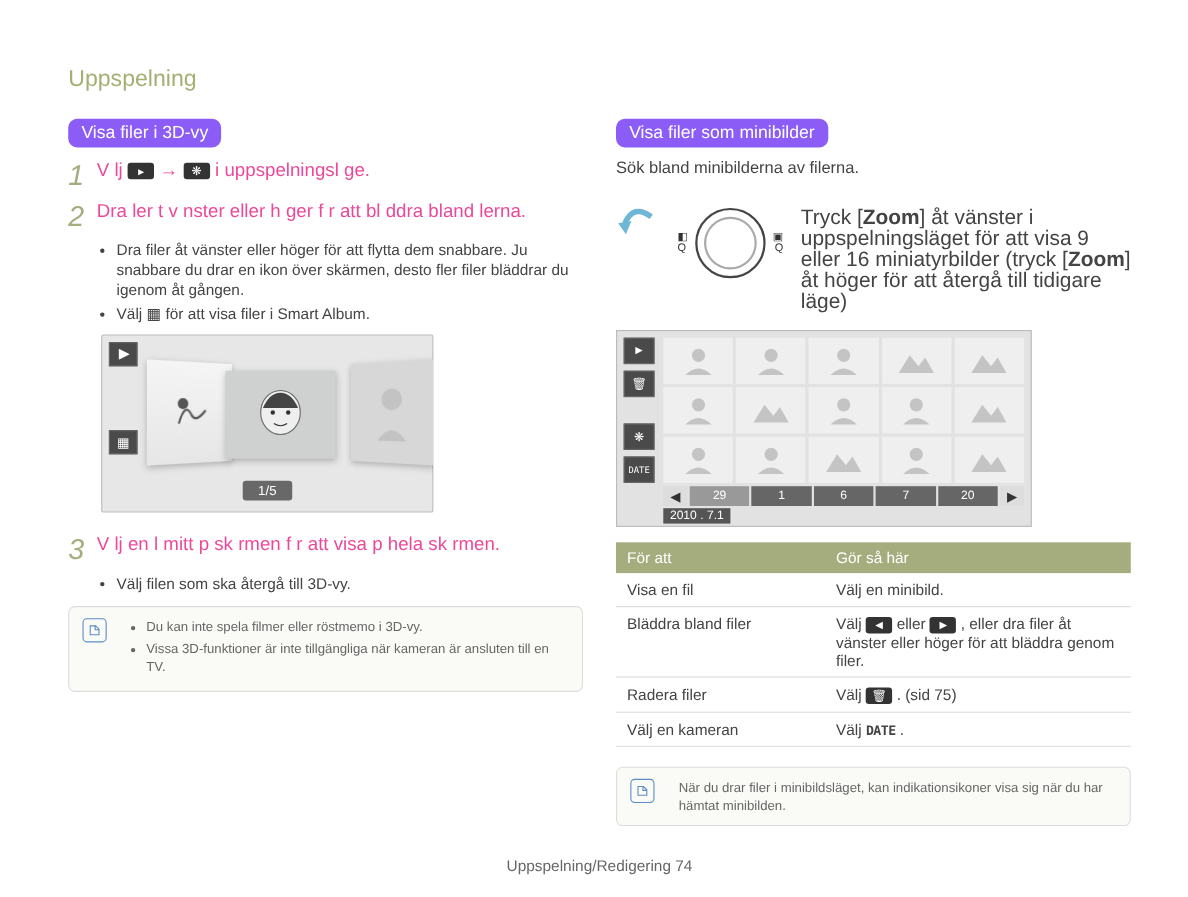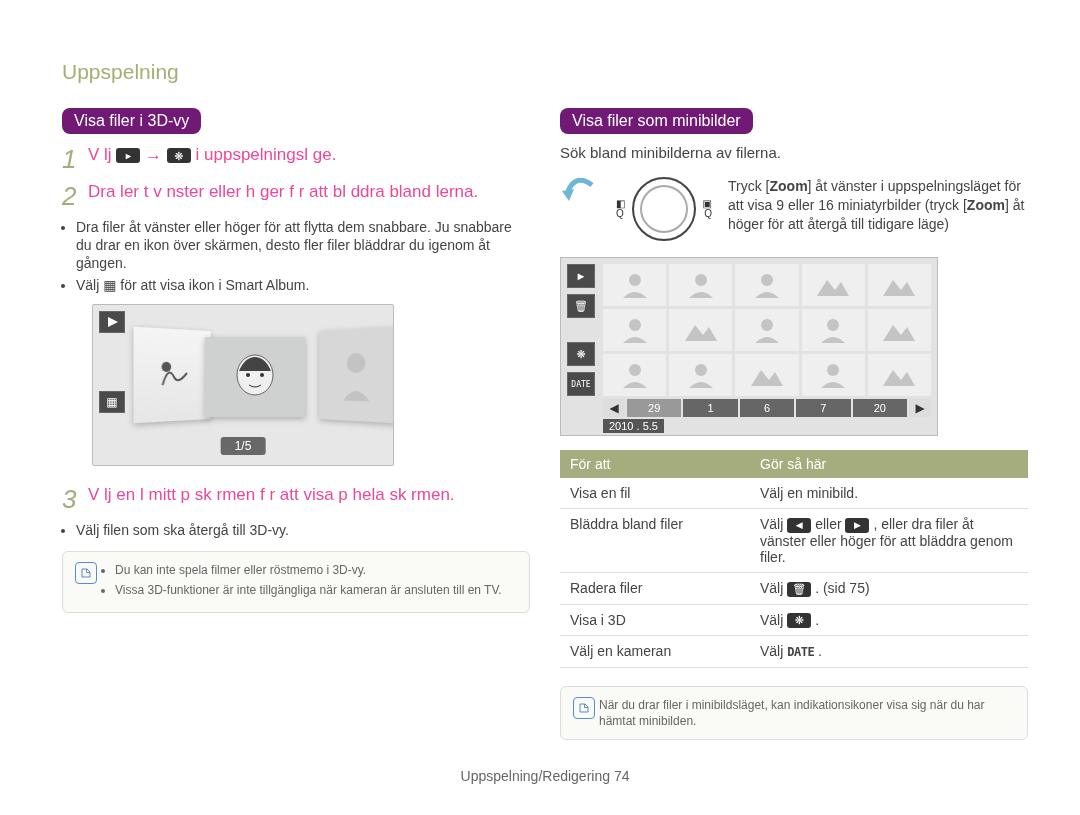--- a/index.html
+++ b/index.html
@@ -25,21 +25,21 @@
     min-width: 0;
   }
   .section-header {
     color: #a4b073;
     font-size: 21px;
     font-weight: 400;
     margin-bottom: 24px;
   }
   .pill {
     display: inline-block;
-    background: #701a75;
+    background: #8b5cf6;
     color: #fff;
     font-size: 16px;
     font-weight: 500;
     padding: 4px 12px;
     border-radius: 8px;
     margin-bottom: 10px;
   }
   .stepnum {
     color: #a5ad7e;
     font-size: 26px;
@@ -53,37 +53,37 @@
     align-items: flex-start;
     margin-bottom: 6px;
   }
   .steptext {
     flex: 1;
     font-size: 17px;
     color: #ec4899;
     line-height: 22px;
   }
   .bullets {
-    margin: 4px 0 10px 14px;
+    margin: 4px 0 10px 44px;
     padding: 0;
     list-style: disc;
   }
   .bullets li {
     font-size: 14px;
     color: #444;
     line-height: 18px;
     margin-bottom: 4px;
   }
   .infobox {
     border: 1px solid #ddd;
     border-radius: 6px;
     background: #fafaf6;
     padding: 10px 12px;
     display: flex;
-    gap: 4px;
+    gap: 22px;
     margin-top: 12px;
   }
   .info-icon {
     flex-shrink: 0;
     width: 20px;
     height: 20px;
     border: 1px solid #5a8dc5;
     border-radius: 4px;
     display: flex;
     align-items: center;
@@ -156,21 +156,21 @@
     padding: 2px 14px;
     font-size: 12px;
     border-radius: 3px;
     text-align: right;
   }
 
   
   .subtext {
     font-size: 15px;
     color: #444;
-    margin-bottom: 16px;
+    margin-bottom: 28px;
   }
   .zoom-block {
     display: flex;
     gap: 14px;
     margin-bottom: 16px;
   }
   .zoom-arrow-wrap { width: 40px; display:flex; align-items:flex-start; justify-content:center;}
   .dial-wrap { width: 100px; text-align: center; position: relative;}
   .dial {
     width: 60px; height: 60px;
@@ -181,21 +181,21 @@
   }
   .dial-side {
     position: absolute;
     top: 22px;
     font-size: 10px;
     line-height: 10px;
     color: #333;
   }
   .dial-side.l { left: 2px; text-align:left;}
   .dial-side.r { right: 2px; text-align:right;}
-  .zoom-text { flex:1; font-size: 14px; line-height: 19px; color:#444;}
+  .zoom-text { flex:1; font-size: 19px; line-height: 19px; color:#444;}
   .zoom-text b { font-weight: 700; }
 
   
   .fig-thumbs {
     width: 378px;
     border: 1px solid #bbb;
     background: #e2e2e2;
     padding: 6px 6px 2px 6px;
     box-sizing: border-box;
     position: relative;
@@ -331,21 +331,21 @@
           <span> i uppspelningsl ge.</span>
         </span>
       </div>
 
       <div class="steprow">
         <span class="stepnum">2</span>
         <span class="steptext">Dra  ler  t v nster eller h ger f r att bl ddra bland  lerna.</span>
       </div>
       <ul class="bullets">
         <li>Dra filer åt vänster eller höger för att flytta dem snabbare. Ju snabbare du drar en ikon över skärmen, desto fler filer bläddrar du igenom åt gången.</li>
-        <li>Välj ▦ för att visa ikon i Smart Album.</li>
+        <li>Välj ▦ för att visa filer i Smart Album.</li>
       </ul>
 
       
       <div class="fig-3d">
         <div class="top-icon">
           <svg width="12" height="10" viewBox="0 0 12 10">
               <polygon points="2,0 12,5 2,10" fill="#fff"></polygon>
             </svg>
         </div>
         <div class="mid-icon">
@@ -521,21 +521,21 @@
         </div>
         <div class="navrow">
           <div class="navbtn">◀</div>
           <div class="navnum highlight">29</div>
           <div class="navnum">1</div>
           <div class="navnum">6</div>
           <div class="navnum">7</div>
           <div class="navnum">20</div>
           <div class="navbtn">▶</div>
         </div>
-        <div class="daterow">2010 . 5.5</div>
+        <div class="daterow">2010 . 7.1</div>
       </div>
 
       <table class="actions">
         <thead>
           <tr>
             <th>För att</th>
             <th>Gör så här</th>
           </tr>
         </thead>
         <tbody>
@@ -555,28 +555,20 @@
           </tr>
           <tr>
             <td>Radera filer</td>
             <td>
               <span>Välj </span>
               <span class="glyph trash"></span>
               <span>. (sid 75)</span>
             </td>
           </tr>
           <tr>
-            <td>Visa i 3D</td>
-            <td>
-              <span>Välj </span>
-              <span class="glyph flower"></span>
-              <span>.</span>
-            </td>
-          </tr>
-          <tr>
             <td>Välj en kameran</td>
             <td>
               <span>Välj </span>
               <span class="glyph-date">DATE</span>
               <span>.</span>
             </td>
           </tr>
         </tbody>
       </table>
 

